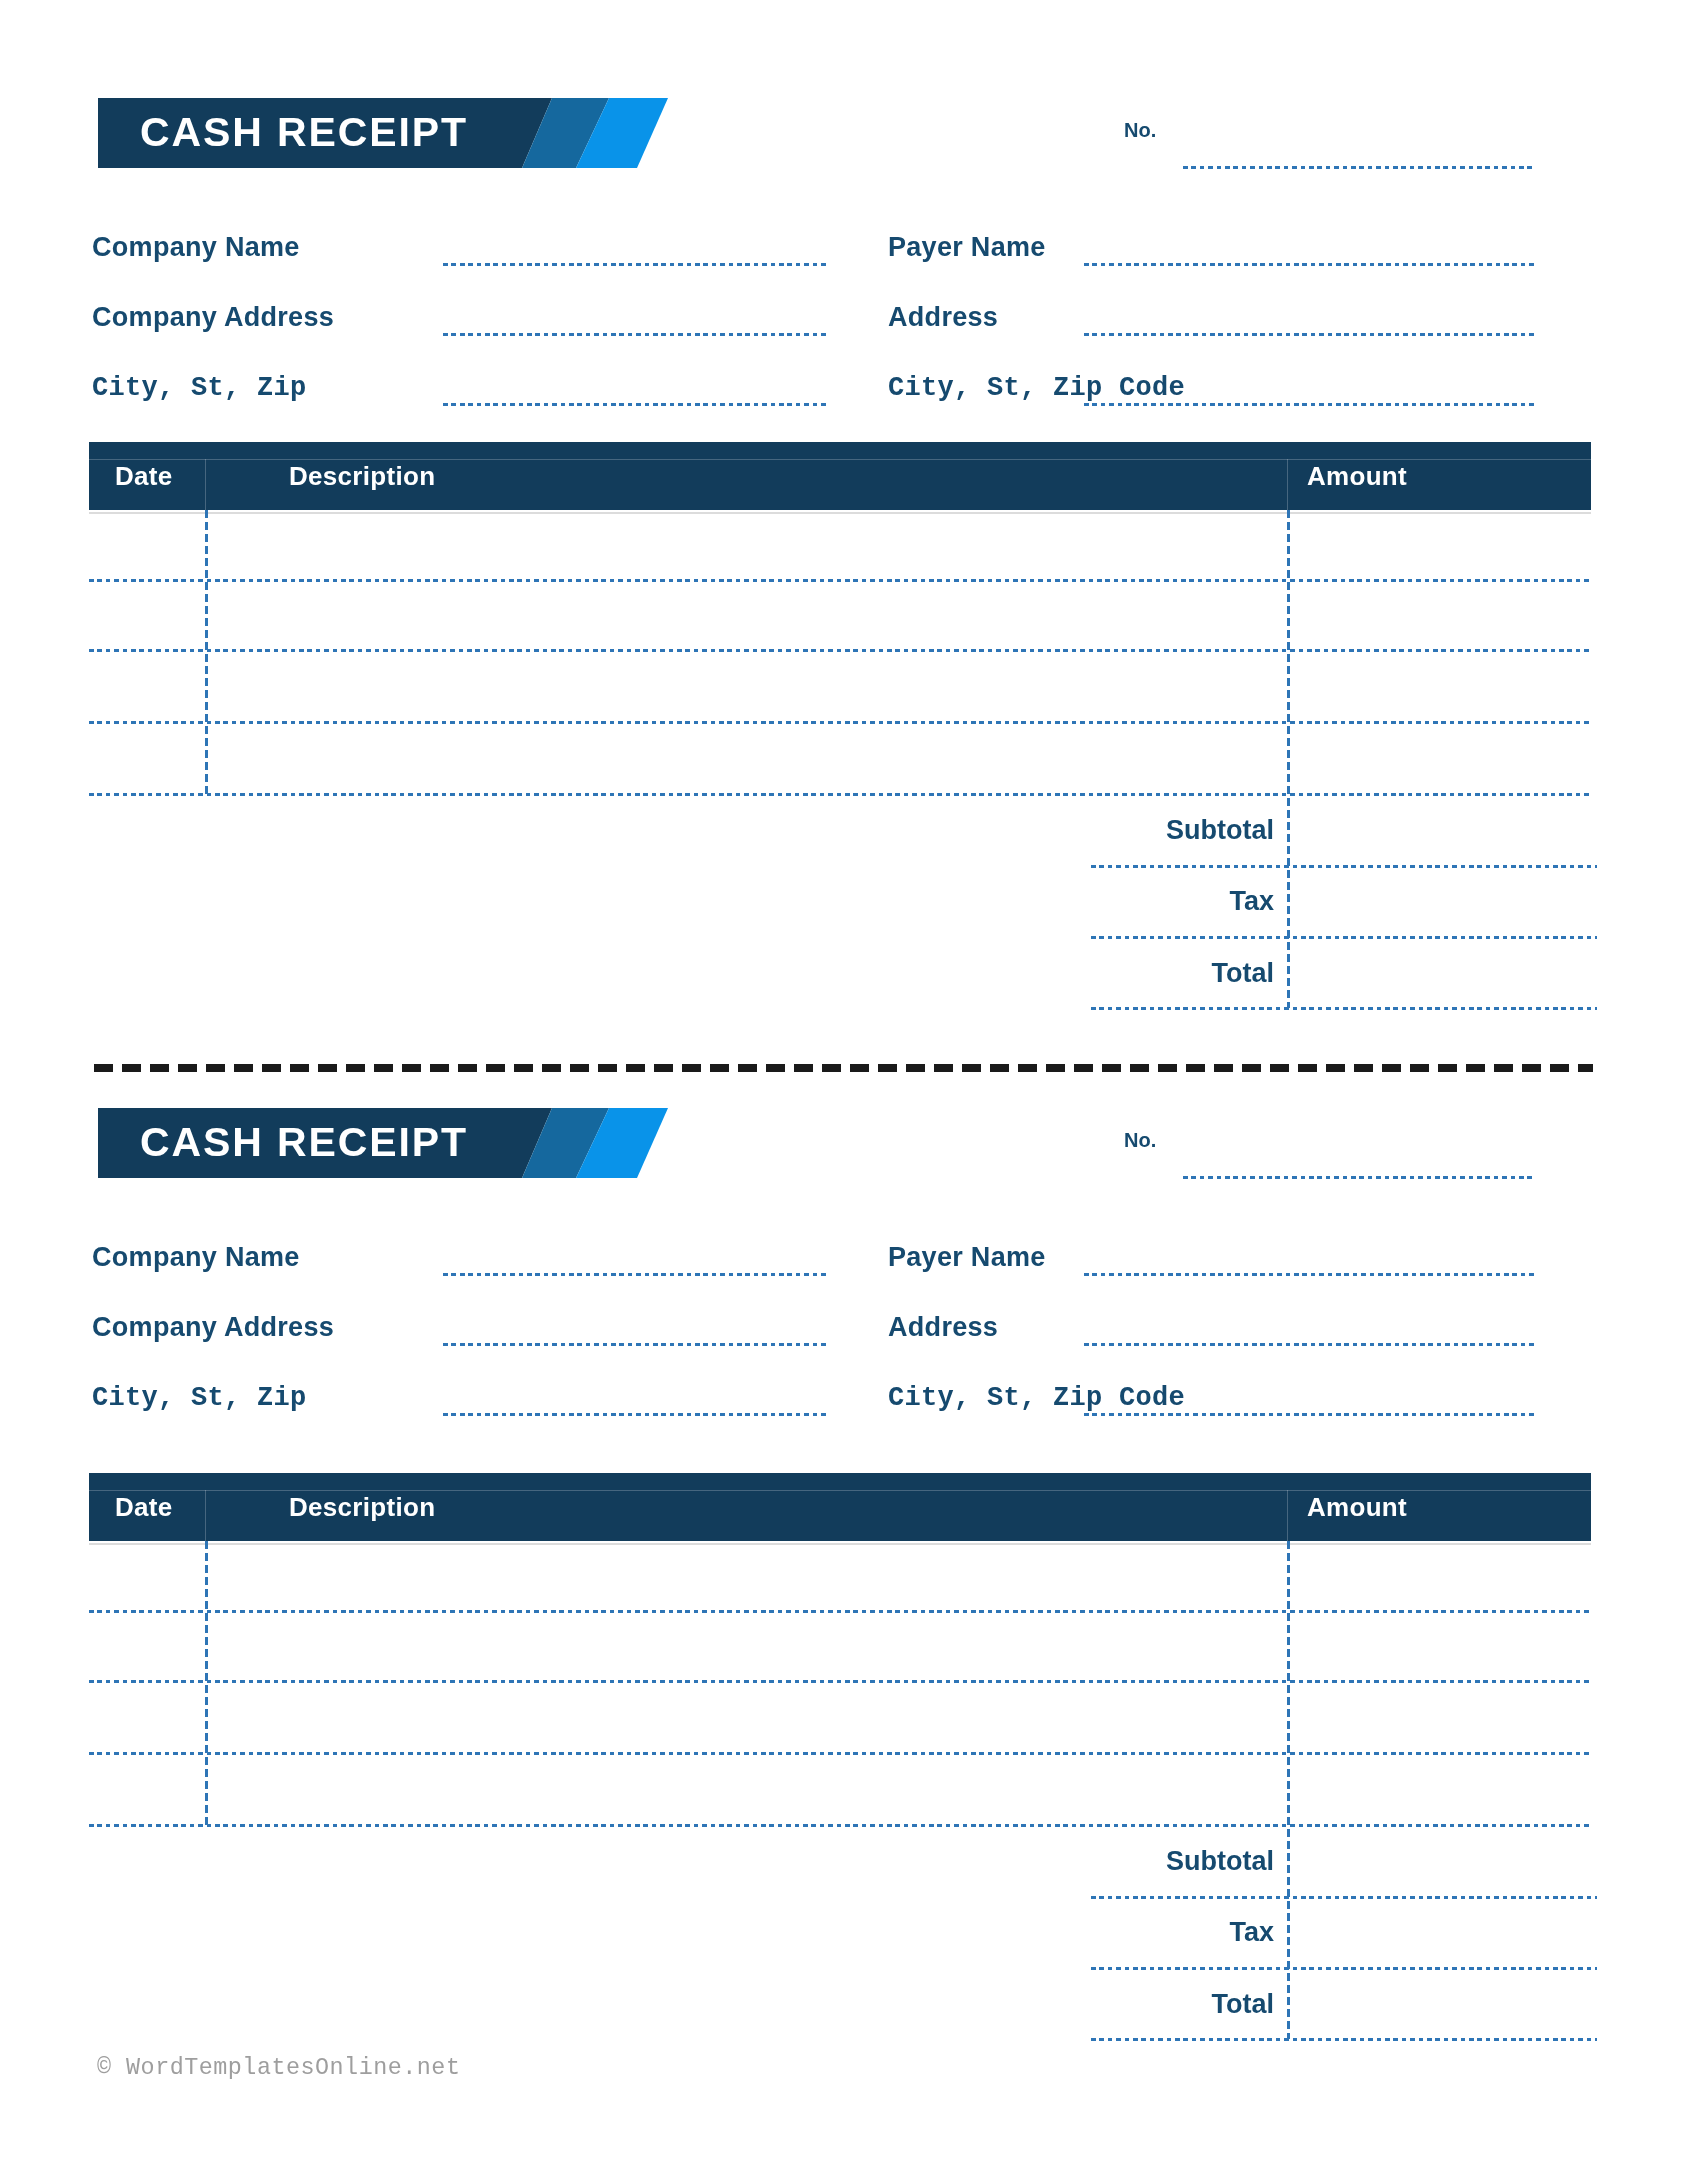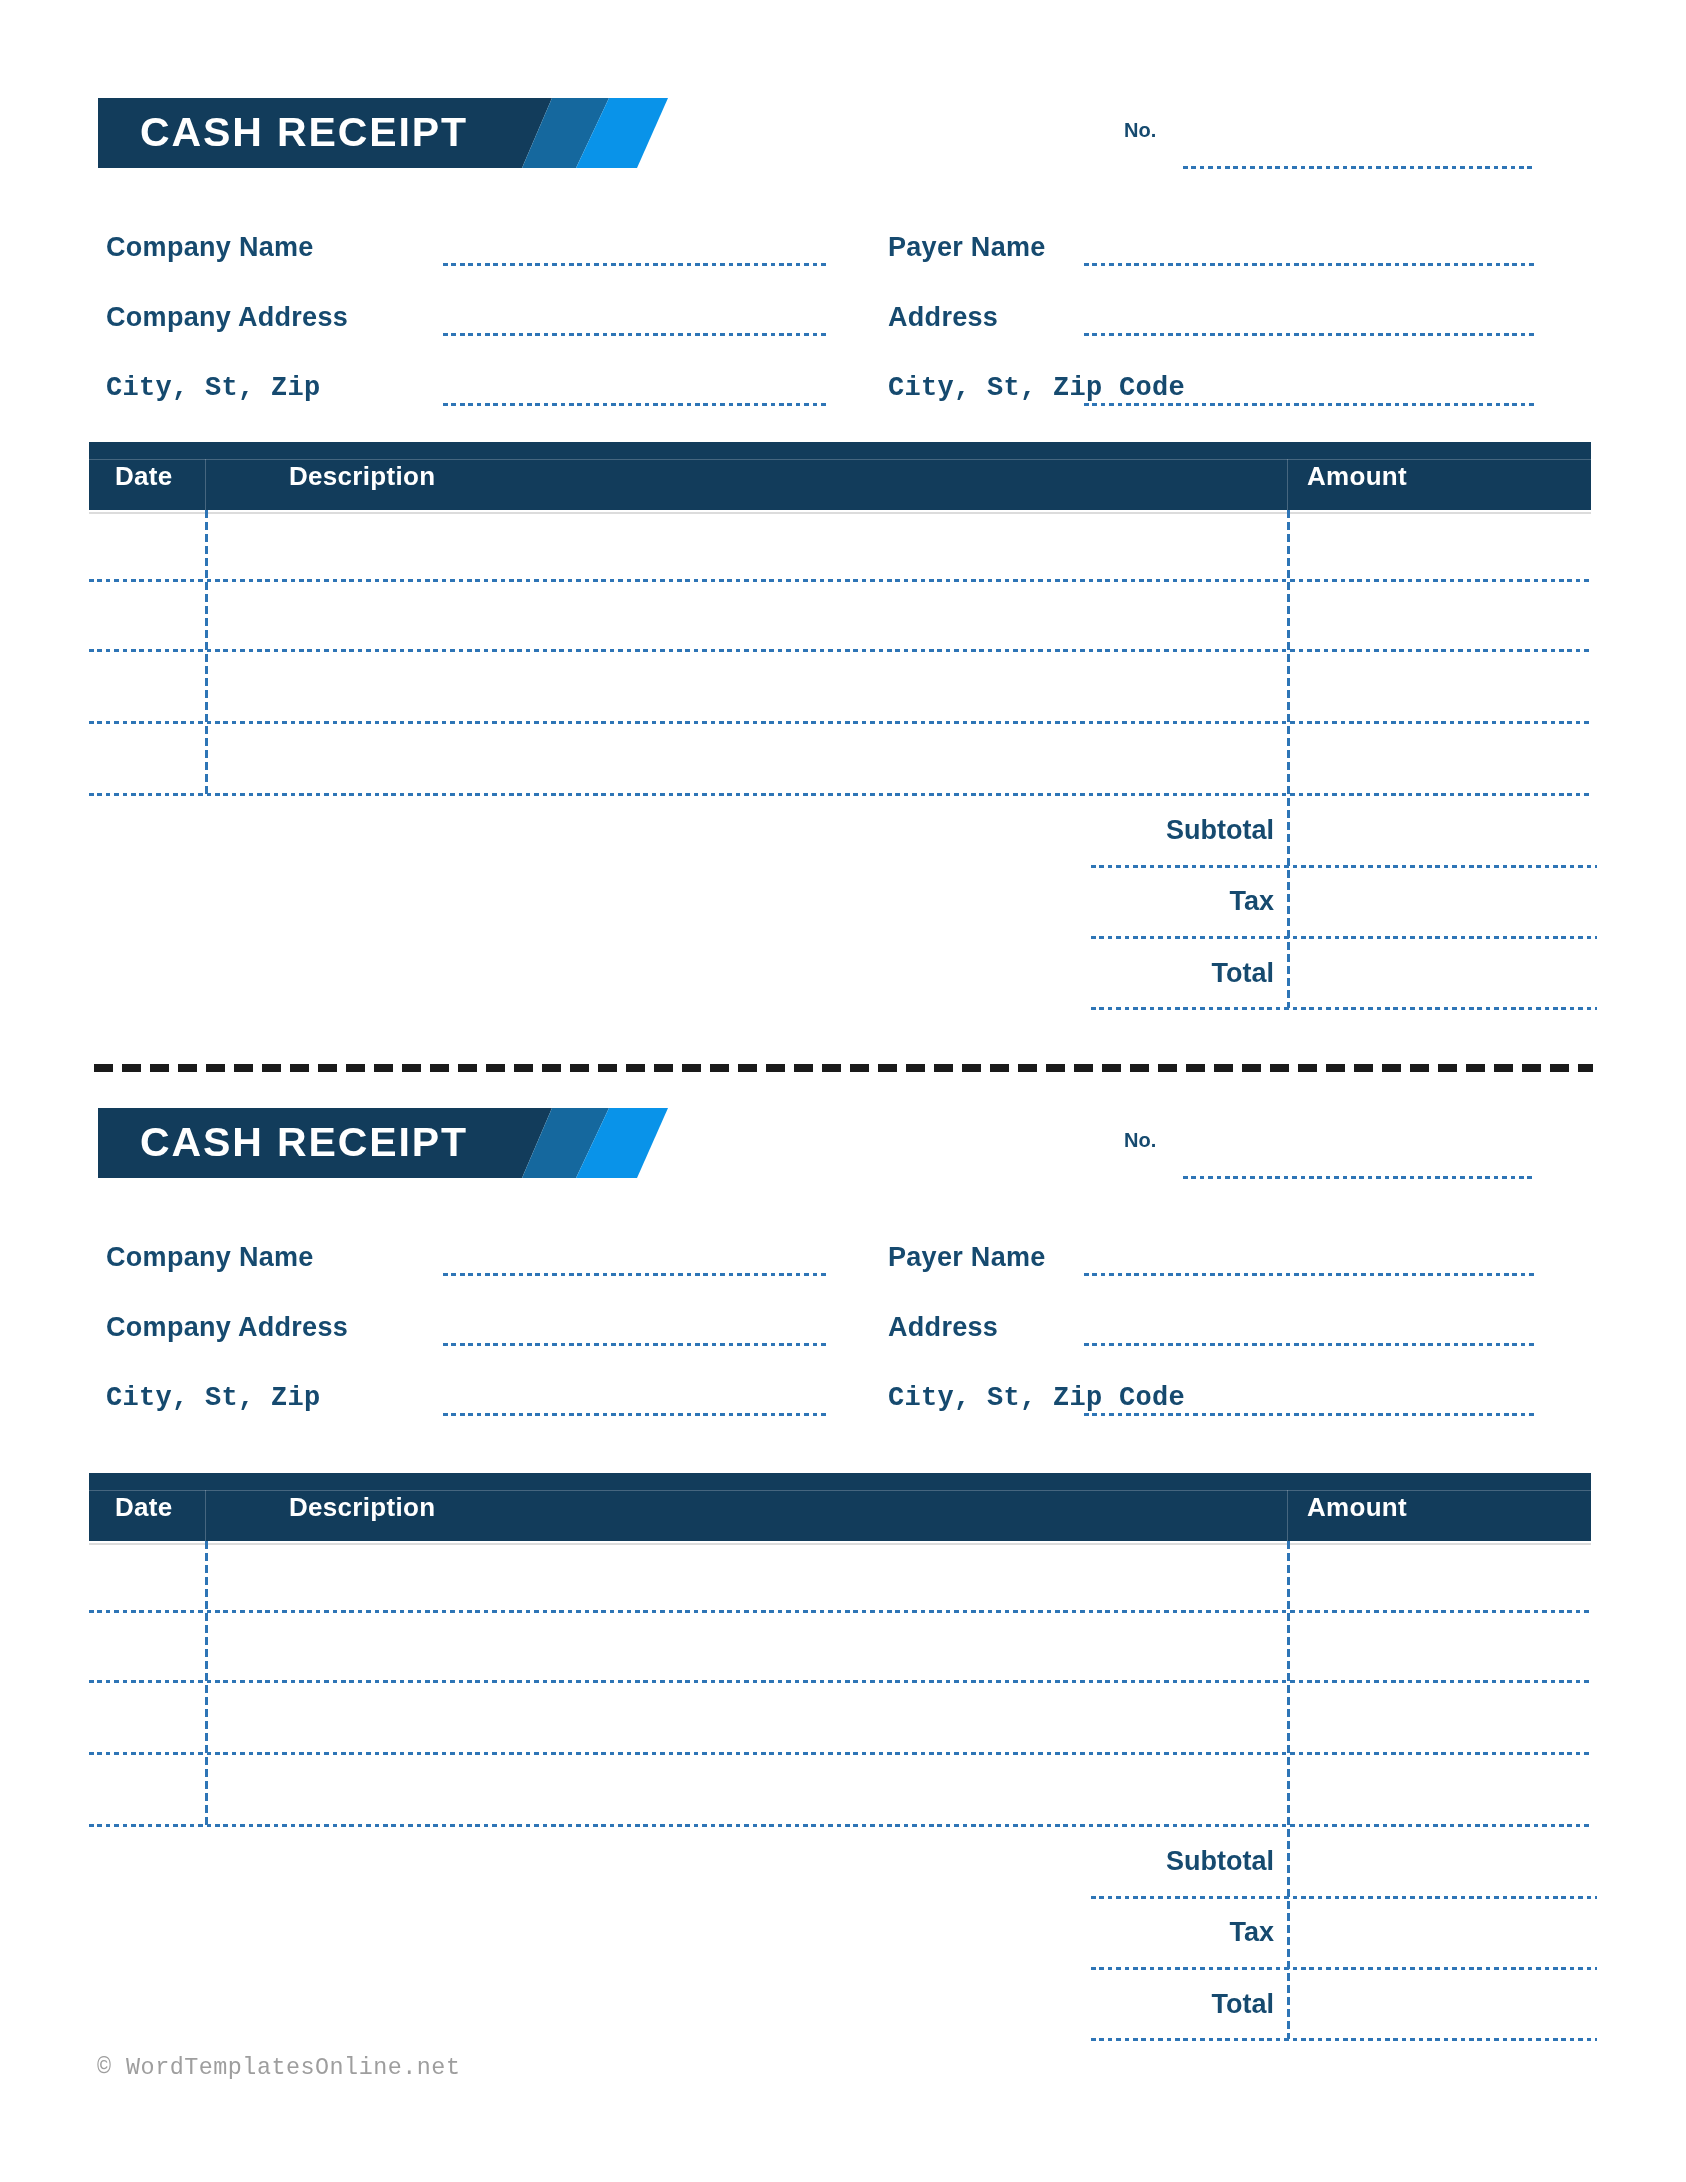--- a/index.html
+++ b/index.html
@@ -30,21 +30,21 @@
     color:#ffffff;font-size:41px;font-weight:700;letter-spacing:1.9px;white-space:nowrap;margin-left:16px;}
 
   
   .no-label{position:absolute;top:20.6px;left:1124px;font-size:20px;font-weight:700;color:var(--label-navy);}
   .dotline{position:absolute;height:2.8px;
     background-image:repeating-linear-gradient(to right,var(--dot-blue) 0 4.7px,transparent 4.7px 8.4px);}
   .no-line{top:68px;left:1183px;width:353px;}
 
   
   .flabel{position:absolute;font-size:27px;font-weight:700;letter-spacing:0.3px;color:var(--label-navy);white-space:nowrap;}
-  .flabel.left{left:106px;}
+  .flabel.left{left:92px;}
   .flabel.right{left:888px;}
   .r0{top:134px;} .r1{top:204px;} .r2{top:275px;font-family:Liberation Mono, monospace;}
   .line-left{left:443px;width:383px;}
   .line-right{left:1084px;width:453px;}
   .l0{top:165px;} .l1{top:235px;} .l2{top:305px;}
 
   
   .table{position:absolute;left:89px;width:1502px;height:567px;}
   .form-a .table{top:344px;}
   .form-b .table{top:365px;}

